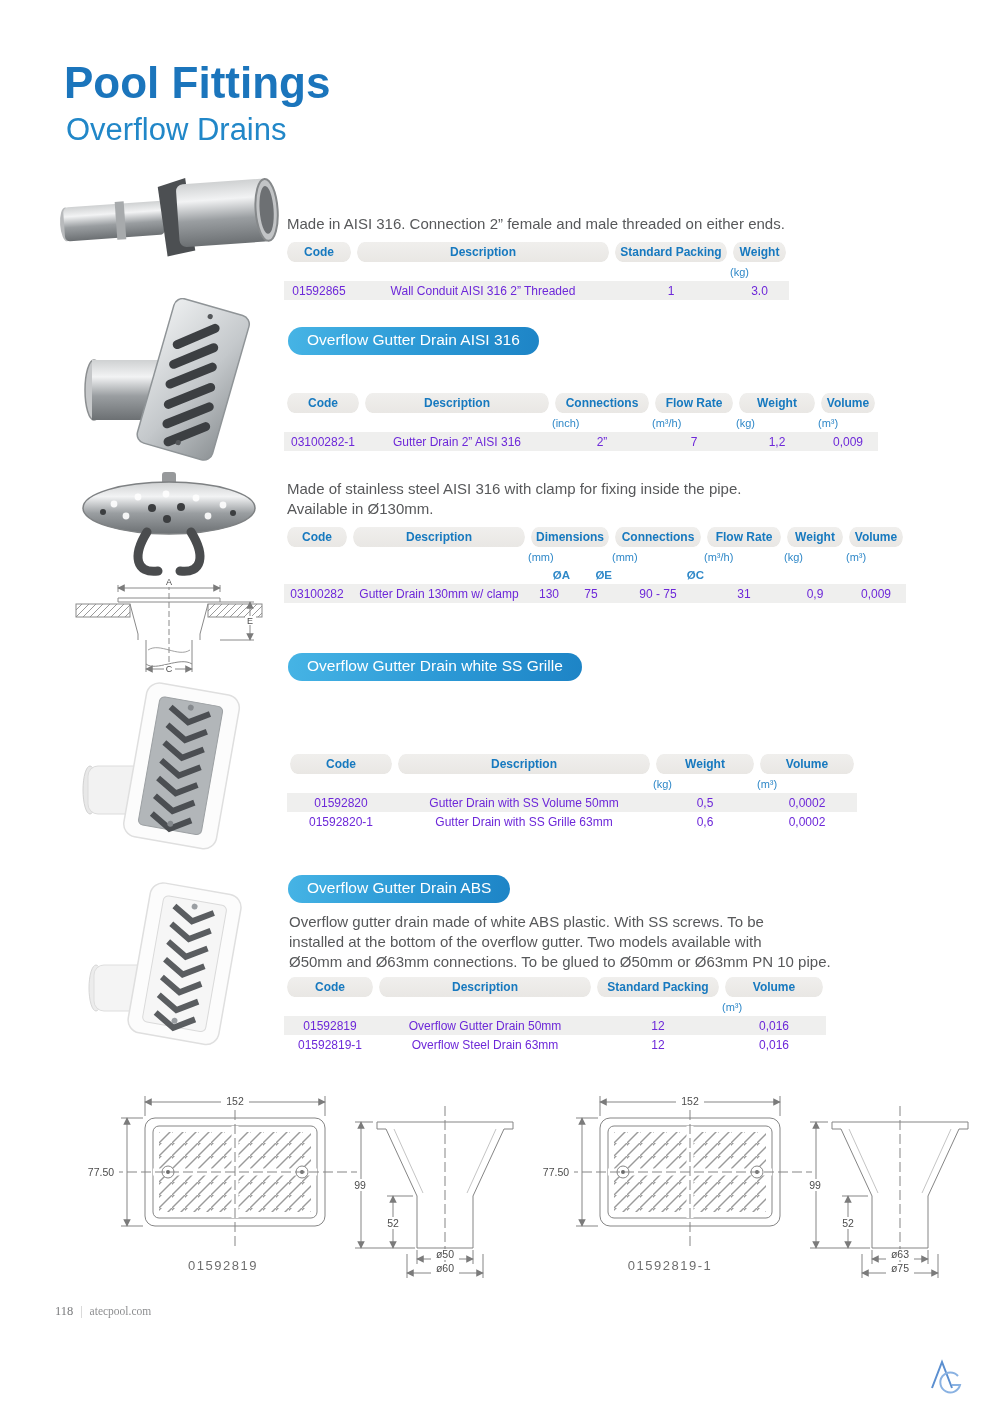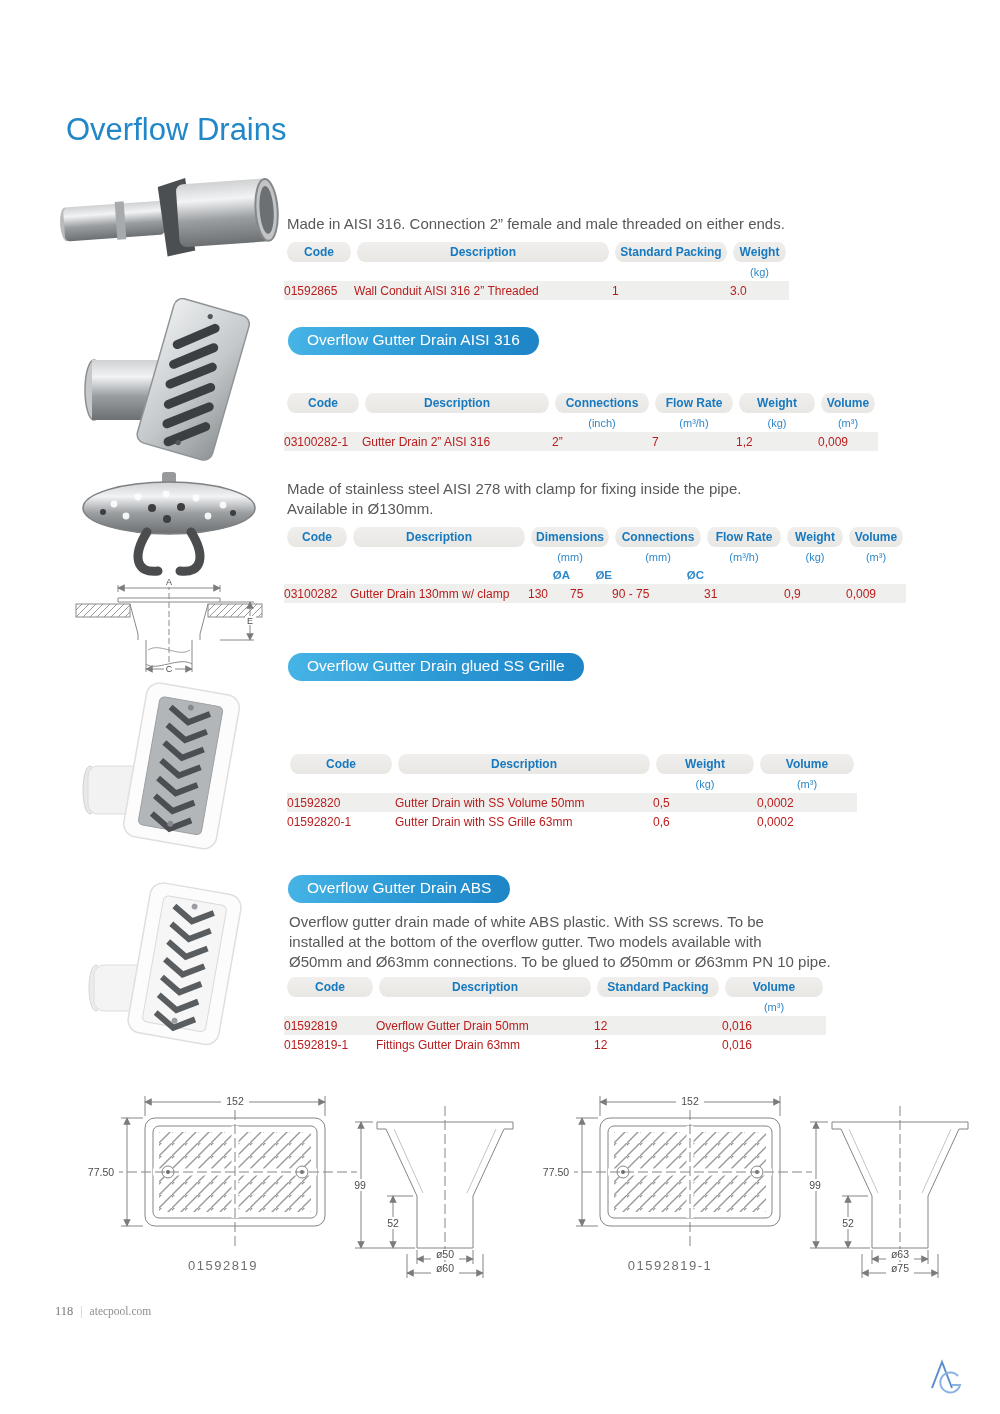--- a/index.html
+++ b/index.html
@@ -14,26 +14,26 @@
          color:#ffffff;font-size:15.5px;white-space:nowrap;}
   
   .desc{position:absolute;margin:0;font-size:15px;line-height:1.34;color:#57585a;white-space:pre-line;}
   
   .tbl{position:absolute;}
   .thr,.ur,.shr,.dr{display:flex;align-items:center;}
   .hp{display:inline-block;box-sizing:border-box;height:20px;line-height:20px;text-align:center;
       background:linear-gradient(#f0efed,#e9e7e4);border-left:3px solid #fff;border-right:3px solid #fff;
       background-clip:padding-box;border-radius:11px;font-size:12px;font-weight:bold;color:#1779bf;white-space:nowrap;}
   .ur{height:19px;}
-  .uc{display:inline-block;text-align:center;font-size:11px;color:#2f88c8;white-space:nowrap;}
+  .uc{display:inline-block;font-size:11px;color:#2f88c8;white-space:nowrap;}
   .shr{height:18px;}
   .sc{display:inline-block;text-align:right;font-size:11.5px;font-weight:bold;color:#2f88c8;}
   .dr{height:19px;background:#efefee;}
   .dr.even{background:transparent;}
-  .dc{display:inline-block;font-size:12px;color:#b91c1c;white-space:nowrap;}
+  .dc{display:inline-block;text-align:center;font-size:12px;color:#6d28d9;white-space:nowrap;}
   
   .photo{position:absolute;}
   .drawings{position:absolute;left:55px;top:1078px;}
   
   .footer{position:absolute;left:55px;top:1304px;font-size:11.5px;color:#8d8e90;font-family:Liberation Serif, serif;}
   .footer .num{font-size:12.5px;color:#7a7b7d;}
   .footer .sep{color:#c4c4c4;margin:0 7px;}
   .logo{position:absolute;left:928px;top:1356px;}
 </style>
 </head>
@@ -69,20 +69,21 @@
           <path d="M6 26 l20 12 l20 -12"></path>
         <path d="M6 44 l20 12 l20 -12"></path>
           <path d="M6 62 l20 12 l20 -12"></path>
         <path d="M6 80 l20 12 l20 -12"></path>
           <path d="M6 98 l20 12 l20 -12"></path>
         <path d="M6 116 l20 12 l20 -12"></path>
       </g>
     </defs>
   </svg>
 
+  <div class="title">Pool Fittings</div>
   <div class="subtitle">Overflow Drains</div>
 
   <div class="photo" style="left:58px;top:170px">
     <svg width="228" height="98" viewBox="0 0 228 98">
       <g transform="rotate(-4 114 49)">
         <ellipse cx="8" cy="47" rx="6" ry="17" fill="#b8babc"></ellipse>
         <rect x="6" y="30" width="100" height="34" rx="5" fill="url(#met)"></rect>
         <rect x="58" y="28" width="9" height="38" fill="#a7aaac"></rect>
         <polygon points="102,16 130,9 135,82 107,86" fill="#4c4f52"></polygon>
         <rect x="120" y="15" width="92" height="63" rx="7" fill="url(#met)"></rect>
@@ -241,21 +242,21 @@
     <div class="dr">
       <span class="dc" style="width:78px">03100282-1</span>
       <span class="dc" style="width:190px">Gutter Drain 2” AISI 316</span>
       <span class="dc" style="width:100px">2”</span>
       <span class="dc" style="width:84px">7</span>
       <span class="dc" style="width:82px">1,2</span>
       <span class="dc" style="width:60px">0,009</span>
     </div>
   </div>
 
-  <p class="desc" style="left:287px;top:479px;width:660px">Made of stainless steel AISI 278 with clamp for fixing inside the pipe.
+  <p class="desc" style="left:287px;top:479px;width:660px">Made of stainless steel AISI 316 with clamp for fixing inside the pipe.
 Available in Ø130mm.</p>
   <div class="tbl" style="left:284px;top:527px">
     <div class="thr">
       <span class="hp" style="width:66px">Code</span>
       <span class="hp" style="width:178px">Description</span>
       <span class="hp" style="width:84px">Dimensions</span>
       <span class="hp" style="width:92px">Connections</span>
       <span class="hp" style="width:80px">Flow Rate</span>
       <span class="hp" style="width:62px">Weight</span>
       <span class="hp" style="width:60px">Volume</span>
@@ -284,21 +285,21 @@
       <span class="dc" style="width:178px">Gutter Drain 130mm w/ clamp</span>
       <span class="dc" style="width:42px">130</span>
       <span class="dc" style="width:42px">75</span>
       <span class="dc" style="width:92px">90 - 75</span>
       <span class="dc" style="width:80px">31</span>
       <span class="dc" style="width:62px">0,9</span>
       <span class="dc" style="width:60px">0,009</span>
     </div>
   </div>
 
-  <div class="badge" style="left:288px;top:653px">Overflow Gutter Drain glued SS Grille</div>
+  <div class="badge" style="left:288px;top:653px">Overflow Gutter Drain white SS Grille</div>
   <div class="tbl" style="left:287px;top:754px">
     <div class="thr">
       <span class="hp" style="width:108px">Code</span>
       <span class="hp" style="width:258px">Description</span>
       <span class="hp" style="width:104px">Weight</span>
       <span class="hp" style="width:100px">Volume</span>
     </div>
     <div class="ur">
       <span class="uc" style="width:108px"></span>
         <span class="uc" style="width:258px"></span>
@@ -337,21 +338,21 @@
       <span class="uc" style="width:104px">(m³)</span>
     </div>
     <div class="dr">
       <span class="dc" style="width:92px">01592819</span>
       <span class="dc" style="width:218px">Overflow Gutter Drain 50mm</span>
       <span class="dc" style="width:128px">12</span>
       <span class="dc" style="width:104px">0,016</span>
     </div>
     <div class="dr even">
       <span class="dc" style="width:92px">01592819-1</span>
-      <span class="dc" style="width:218px">Fittings Gutter Drain 63mm</span>
+      <span class="dc" style="width:218px">Overflow Steel Drain 63mm</span>
       <span class="dc" style="width:128px">12</span>
       <span class="dc" style="width:104px">0,016</span>
     </div>
   </div>
 
   <div class="drawings">
     <svg width="915" height="210" viewBox="0 0 915 210" font-family="Liberation Sans, sans-serif">
 
       <g stroke="#858585" stroke-width="1" fill="none">
         <line x1="90" y1="38" x2="90" y2="18"></line>

